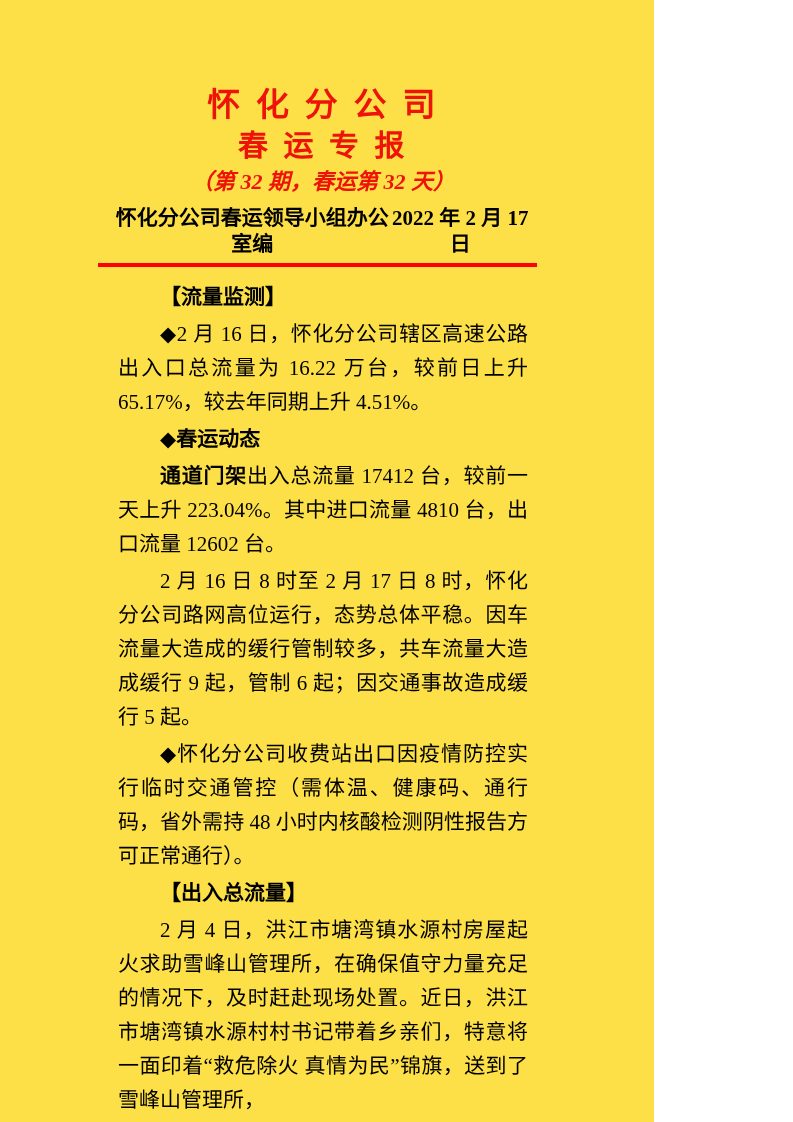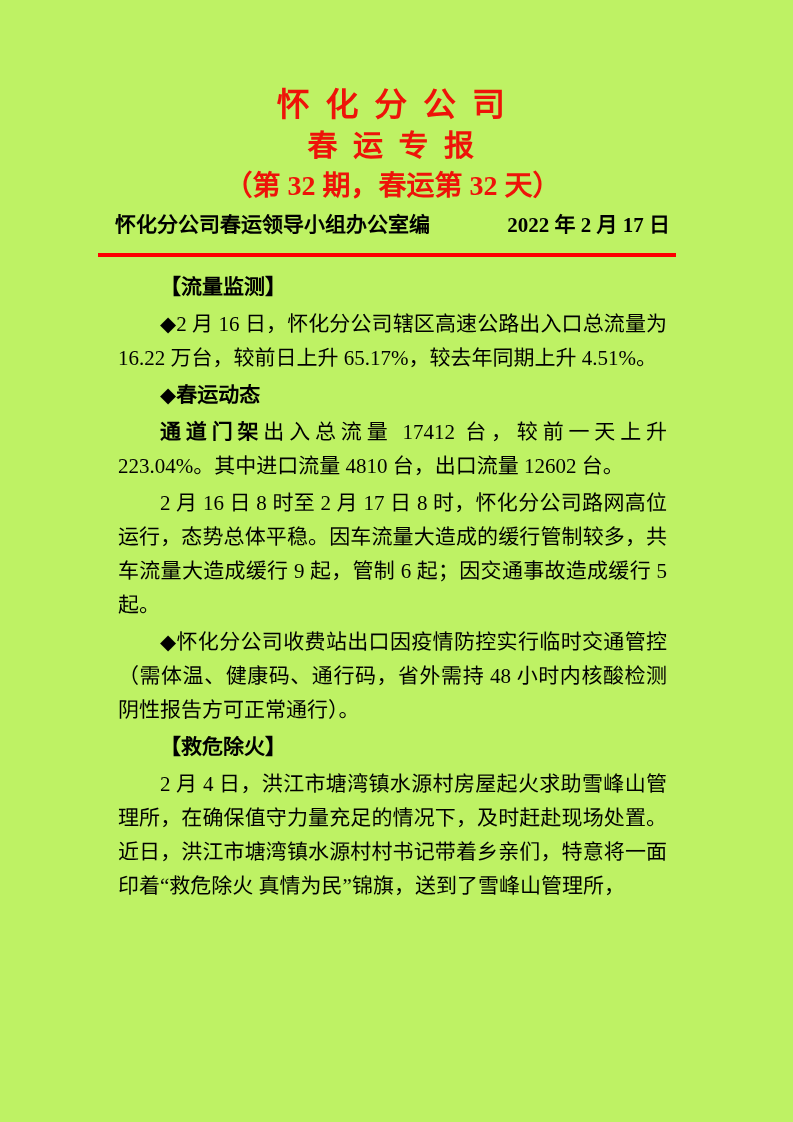--- a/index.html
+++ b/index.html
@@ -1,20 +1,20 @@
 <!DOCTYPE html>
 <html lang="zh-CN" style="--accent: #ee1309; --rule: #fe0000;"><head>
 <meta charset="utf-8">
 <style>
   html,body{margin:0;padding:0;background:#ffffff;}
   .page{
     position:relative;
-    width:793px;
+    width:654px;
     height:1122px;
-    background:#bef264;
+    background:#fde047;
     overflow:hidden;
     font-family:"Liberation Serif","DejaVu Serif",serif;
     color:#000;
     box-sizing:border-box;
   }
   .content{
     box-sizing:border-box;
     padding:84px 123px 0 115px; 
   }
   
@@ -33,32 +33,33 @@
     font-family:"Liberation Sans","DejaVu Sans",sans-serif;
     font-weight:bold;
     font-size:30px;
     line-height:1.15;
     letter-spacing:0.12em;
     color:var(--accent,#ee1309);
   }
   .issue-line{
     margin:0 0 10px 0;
     font-weight:bold;
-    font-size:28px;
+    font-size:22px;
     line-height:1.2;
     color:var(--accent,#ee1309);
+    font-style:italic;
   }
   .editor-row{
     display:flex;
     justify-content:space-between;
     align-items:baseline;
     font-weight:bold;
     font-size:21px;
     line-height:1.25;
-    padding-bottom:14px;
+    padding-bottom:5px;
   }
   .divider{
     height:4px;
     background:var(--rule,#fe0000);
     margin-left:-17px;
     margin-right:-6px;
     border:none;
   }
   
   .doc-body{
@@ -104,19 +105,19 @@
       <p class="sub-heading">◆春运动态</p>
 
 
       <p class="para"><b class="lead">通道门架</b><span>出入总流量 17412 台，较前一天上升 223.04%。其中进口流量 4810 台，出口流量 12602 台。</span></p>
 
 
       <p class="para"><span>2 月 16 日 8 时至 2 月 17 日 8 时，怀化分公司路网高位运行，态势总体平稳。因车流量大造成的缓行管制较多，共车流量大造成缓行 9 起，管制 6 起；因交通事故造成缓行 5 起。</span></p>
 
       <p class="para"><span>◆怀化分公司收费站出口因疫情防控实行临时交通管控（需体温、健康码、通行码，省外需持 48 小时内核酸检测阴性报告方可正常通行）。</span></p>
 
-      <p class="sec-heading">【救危除火】</p>
+      <p class="sec-heading">【出入总流量】</p>
 
       <p class="para"><span>2 月 4 日，洪江市塘湾镇水源村房屋起火求助雪峰山管理所，在确保值守力量充足的情况下，及时赶赴现场处置。近日，洪江市塘湾镇水源村村书记带着乡亲们，特意将一面印着“救危除火 真情为民”锦旗，送到了雪峰山管理所，</span></p>
 
     </main>
   </div>
 </div>
 
 </body></html>

